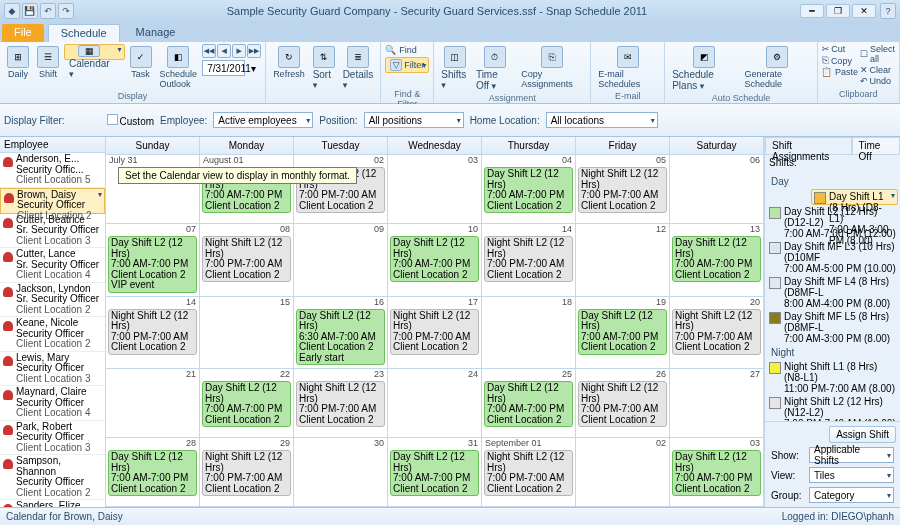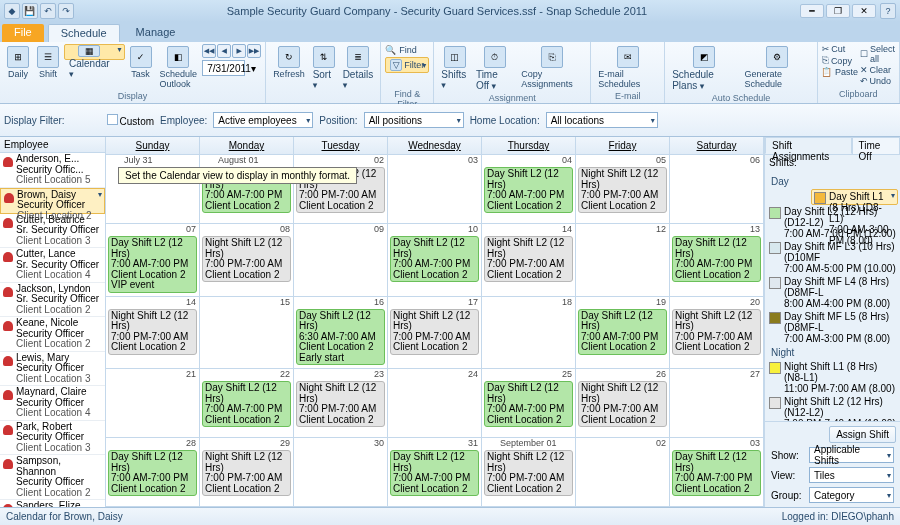--- a/index.html
+++ b/index.html
@@ -42,26 +42,26 @@
 .emp-head { background:linear-gradient(#f0f6fc,#e1ecf7); border-bottom:1px solid #c4d8eb; padding:2px 4px; font-size:10px; }
 .emp-list { flex:1; overflow:hidden; }
 .emp-item { border-bottom:1px solid #e9eef3; padding:1px 3px; display:flex; gap:3px; align-items:flex-start; min-height:26px; }
 .emp-item.sel { background:#fef0c3; border:1px solid #e8b94e; }
 .emp-ico { width:10px; height:10px; background:#c33; border-radius:5px 5px 2px 2px; margin-top:3px; flex-shrink:0; }
 .emp-text { font-size:8.5px; line-height:1.05; }
 .emp-text .loc { color:#555; }
 
 .calendar { flex:1; display:flex; flex-direction:column; position:relative; }
 .cal-head { display:flex; height:18px; border-bottom:1px solid #c4d8eb; }
-.cal-head div { flex:1; font-size:10px; background:linear-gradient(#f0f6fc,#e1ecf7); border-right:1px solid #c4d8eb; display:flex; align-items:center; justify-content:center;text-decoration:underline; }
+.cal-head div { flex:1; font-size:10px; background:linear-gradient(#f0f6fc,#e1ecf7); border-right:1px solid #c4d8eb; display:flex; align-items:center; justify-content:center; }
 .cal-body { flex:1; display:flex; flex-direction:column; }
 .cal-row { flex:1; display:flex; border-bottom:1px solid #c4d8eb; }
 .cal-cell { flex:1; border-right:1px solid #c4d8eb; position:relative; padding:12px 2px 2px 2px; }
 .day-num { position:absolute; top:0; right:3px; font-size:9px; color:#4a4a4a; }
-.day-num.mon { left:18px; right:auto; }
+.day-num.mon { left:3px; right:auto; }
 .shift { border-radius:3px; padding:1px 2px; font-size:8px; line-height:1.05; margin-bottom:1px; }
 .shift.green { background:#b3e6a8; border:1px solid #6bbf5a; }
 .shift.gray { background:#e5e5e5; border:1px solid #b8b8b8; }
 
 .right-panel { width:136px; border-left:1px solid #c4d8eb; background:#e8f1f9; display:flex; flex-direction:column; }
 .rp-tabs { display:flex; height:18px; border-bottom:1px solid #c4d8eb; }
 .rp-tab { padding:2px 6px; font-size:10px; background:#f0f6fc; border:1px solid #c4d8eb; border-bottom:none; cursor:pointer; }
 .rp-tab.active { background:#e8f1f9; border-bottom:1px solid #e8f1f9; }
 .rp-body { flex:1; padding:4px 2px; overflow:hidden; }
 .rp-section { font-size:10px; color:#2b4d6e; padding:2px 4px; }

